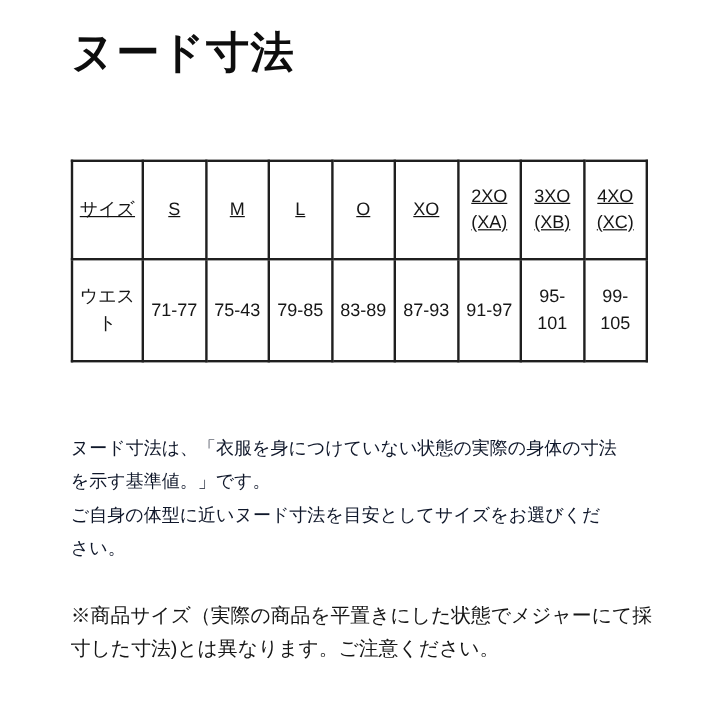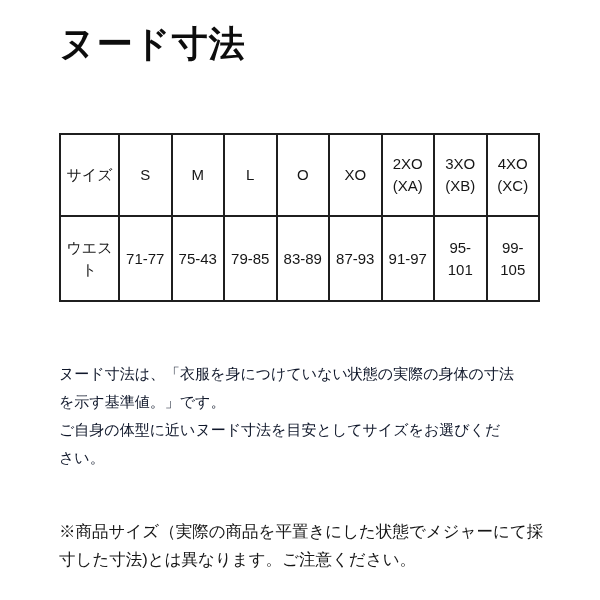--- a/index.html
+++ b/index.html
@@ -24,35 +24,35 @@
   table.size-table{
     position:absolute;left:59px;top:133px;
     width:481px;border-collapse:collapse;table-layout:fixed;
   }
   table.size-table th,table.size-table td{
     border:2px solid #1f1f1f;
     font-weight:400;font-size:15px;line-height:1.45;
     text-align:center;vertical-align:middle;
     padding:0 2px;white-space:pre-line;color:#161616;
   }
-  tr.header-row{height:82px;}
+  tr.header-row{height:82px;text-decoration:underline;}
   tr.data-row{height:85px;}
   td.measure-label-cell{word-break:break-all;line-height:1.4;}
   .section-heading{
     position:absolute;left:59px;top:327px;
     font-size:16.5px;font-weight:700;margin:0;color:#0d0d0d;
     text-decoration:underline;text-decoration-thickness:2px;text-underline-offset:4px;
   }
   .body-text{
     position:absolute;left:59px;top:360px;width:530px;
     font-size:15px;line-height:28px;margin:0;
     white-space:pre-line;color:#0f172a;
   }
   .note-text{
-    position:absolute;left:59px;top:517px;width:530px;
+    position:absolute;left:59px;top:499px;width:530px;
     font-size:16.5px;line-height:28px;margin:0;
     white-space:pre-line;color:#161616;
   }
 </style>
 </head>
 <body>
 
 <div class="canvas">
 
   <h1 class="page-title">ヌード寸法</h1>

